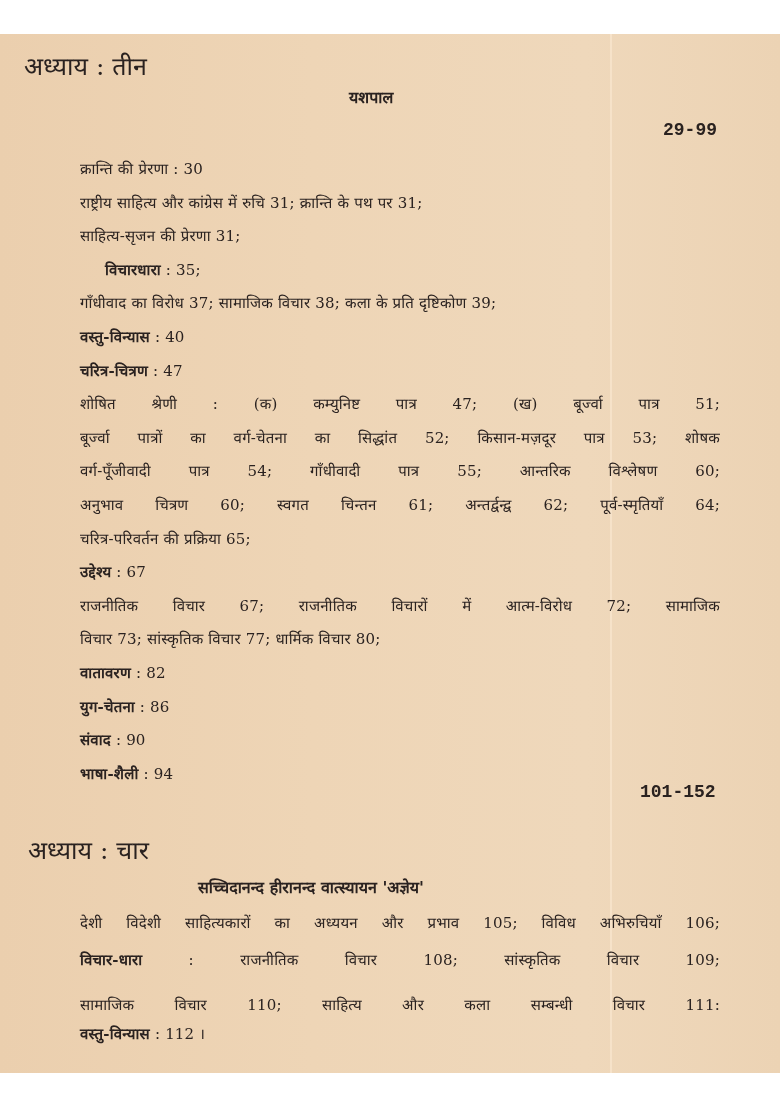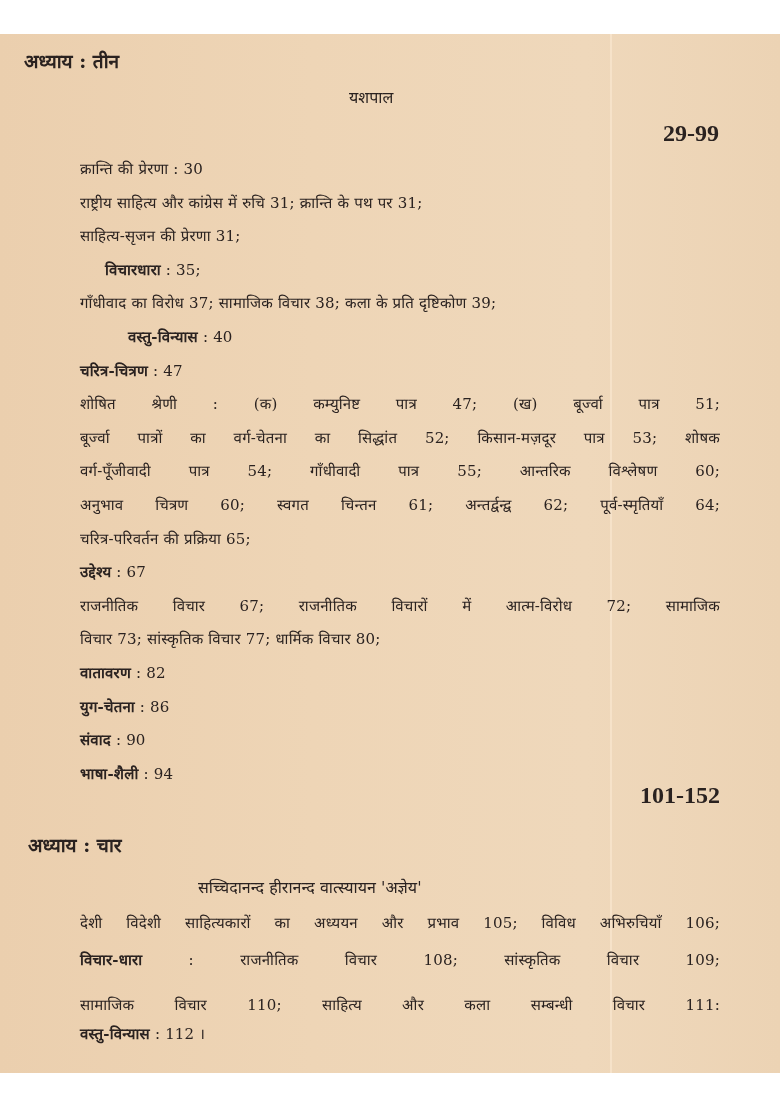--- a/index.html
+++ b/index.html
@@ -3,44 +3,44 @@
 <meta charset="utf-8">
 <style>
   html, body { margin: 0; padding: 0; background: #ffffff; }
   body { width: 780px; height: 1108px; position: relative; overflow: hidden;
          font-family: "DejaVu Serif", serif; color: #2a2220; }
   .page { position: absolute; left: 0; top: 34px; width: 780px; height: 1039px;
           background: linear-gradient(90deg, #ebcfae 0%, #eed5b6 40%, #efd8bb 75%, #ecd3b4 100%); }
   .fold { position: absolute; left: 610px; top: 34px; width: 2px; height: 1039px;
           background: rgba(255,240,220,0.45); }
   .abs { position: absolute; white-space: nowrap; }
-  .chap { font-weight: bold; font-size: 19px; text-align: center; }
-  .author { font-weight: normal; font-size: 16px; }
-  .range { font-weight: bold; font-size: 24px; font-family: Liberation Serif, serif; }
+  .chap { font-weight: normal; font-size: 25px; text-align: center; }
+  .author { font-weight: bold; font-size: 16px; }
+  .range { font-weight: bold; font-size: 18px; font-family: Liberation Mono, monospace; }
   .line { font-size: 15px; letter-spacing: 0.2px; }
   .b { font-weight: bold; }
   .just { text-align: justify; text-align-last: justify; width: 640px; }
 </style>
 </head>
 <body>
 
 <div class="page"></div>
 <div class="fold"></div>
 
 <div class="abs chap" style="left:24px;top:48px;">अध्याय : तीन</div>
 <div class="abs author" style="left:349px;top:86px;">यशपाल</div>
 <div class="abs range" style="left:663px;top:120px;">29-99</div>
 
 <div id="ch3">
     <div class="abs line" style="left: 80px; top: 158px;"><span>क्रान्ति की प्रेरणा : 30</span></div>
     <div class="abs line" style="left: 80px; top: 191.6px;"><span>राष्ट्रीय साहित्य और कांग्रेस में रुचि 31; क्रान्ति के पथ पर 31;</span></div>
     <div class="abs line" style="left: 80px; top: 225.2px;"><span>साहित्य-सृजन की प्रेरणा 31;</span></div>
     <div class="abs line" style="left: 80px; top: 258.8px; margin-left: 25px;"><span class="b">विचारधारा</span><span> : 35;</span></div>
     <div class="abs line" style="left: 80px; top: 292.4px;"><span>गाँधीवाद का विरोध 37; सामाजिक विचार 38; कला के प्रति दृष्टिकोण 39;</span></div>
-    <div class="abs line" style="left: 80px; top: 326px; margin-left: 48px;"><span class="b">वस्तु-विन्यास</span><span> : 40</span></div>
+    <div class="abs line" style="left: 80px; top: 326px;"><span class="b">वस्तु-विन्यास</span><span> : 40</span></div>
     <div class="abs line" style="left: 80px; top: 359.6px;"><span class="b">चरित्र-चित्रण</span><span> : 47</span></div>
     <div class="abs line just" style="left: 80px; top: 393.2px;"><span>शोषित श्रेणी : (क) कम्युनिष्ट पात्र 47; (ख) बूर्ज्वा पात्र 51;</span></div>
     <div class="abs line just" style="left: 80px; top: 426.8px;"><span>बूर्ज्वा पात्रों का वर्ग-चेतना का सिद्धांत 52; किसान-मज़दूर पात्र 53; शोषक</span></div>
     <div class="abs line just" style="left: 80px; top: 460.4px;"><span>वर्ग-पूँजीवादी पात्र 54; गाँधीवादी पात्र 55; आन्तरिक विश्लेषण 60;</span></div>
     <div class="abs line just" style="left: 80px; top: 494px;"><span>अनुभाव चित्रण 60; स्वगत चिन्तन 61; अन्तर्द्वन्द्व 62; पूर्व-स्मृतियाँ 64;</span></div>
     <div class="abs line" style="left: 80px; top: 527.6px;"><span>चरित्र-परिवर्तन की प्रक्रिया 65;</span></div>
     <div class="abs line" style="left: 80px; top: 561.2px;"><span class="b">उद्देश्य</span><span> : 67</span></div>
     <div class="abs line just" style="left: 80px; top: 594.8px;"><span>राजनीतिक विचार 67; राजनीतिक विचारों में आत्म-विरोध 72; सामाजिक</span></div>
     <div class="abs line" style="left: 80px; top: 628.4px;"><span>विचार 73; सांस्कृतिक विचार 77; धार्मिक विचार 80;</span></div>
     <div class="abs line" style="left: 80px; top: 662px;"><span class="b">वातावरण</span><span> : 82</span></div>

